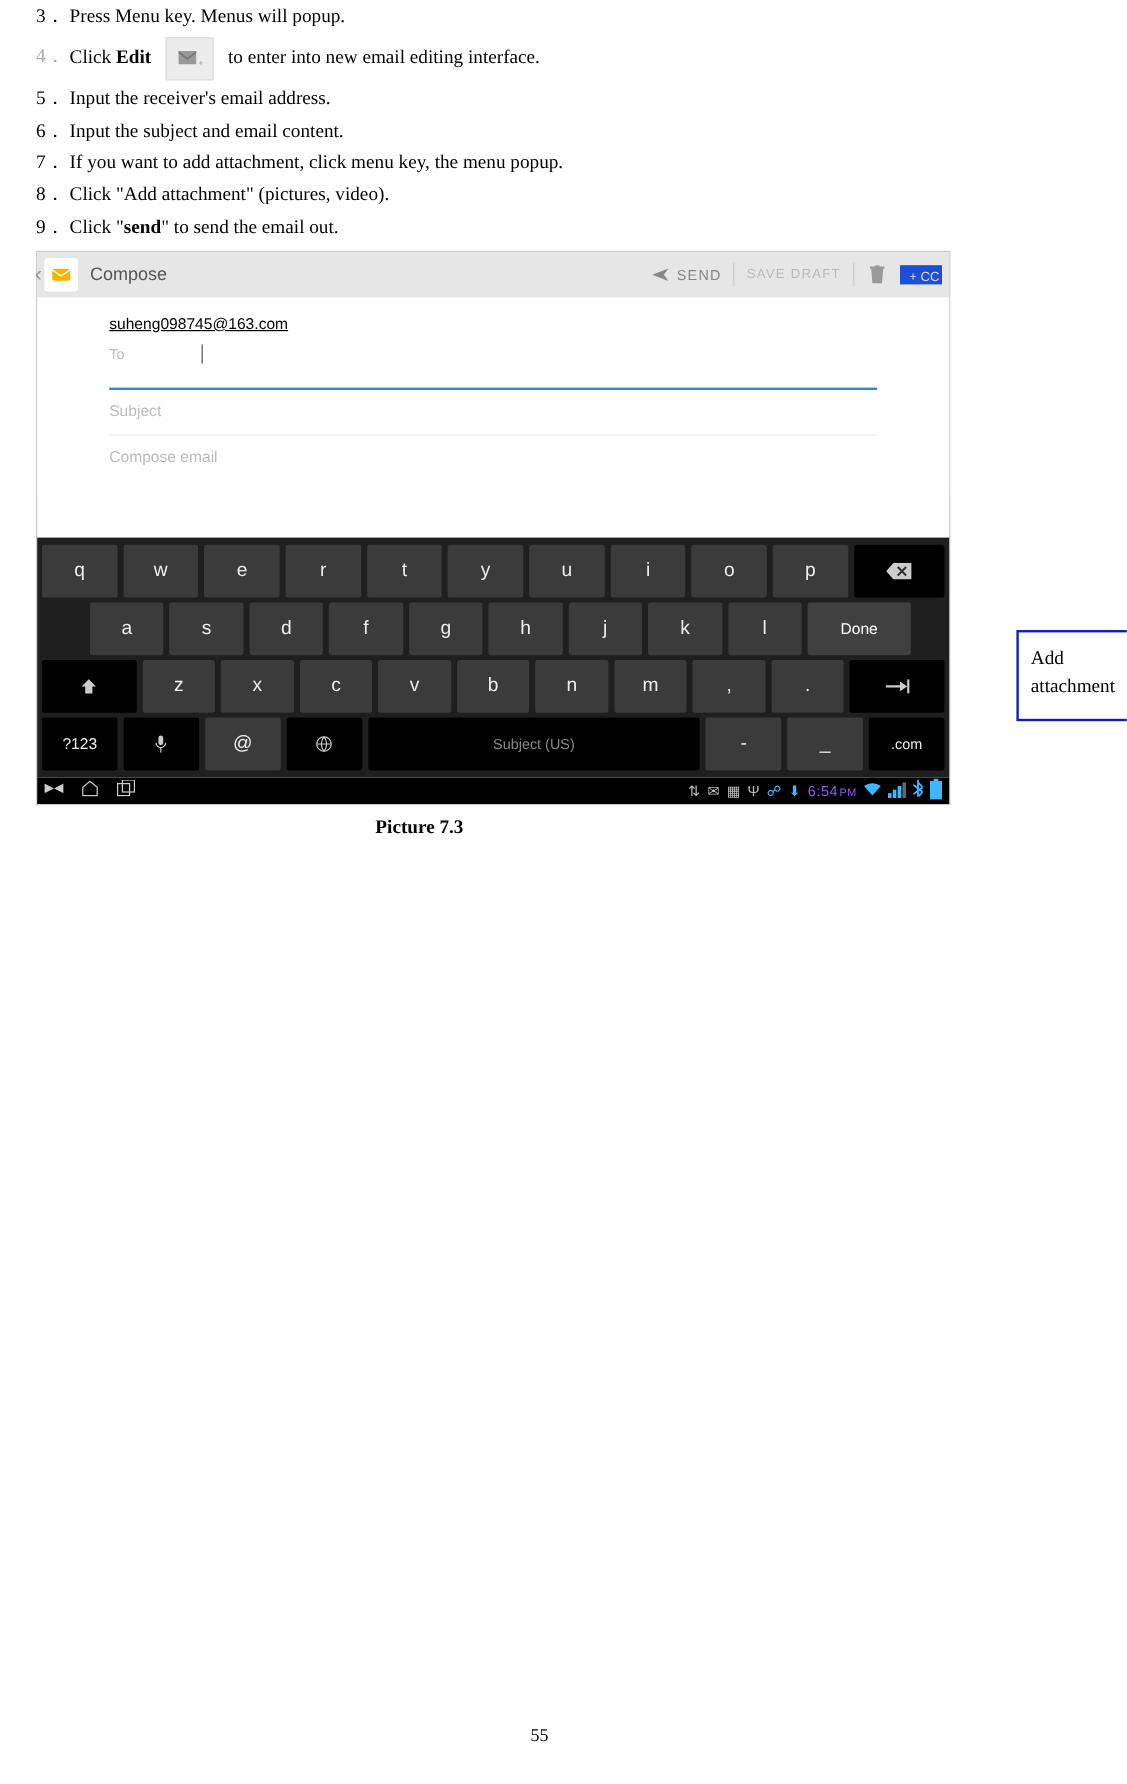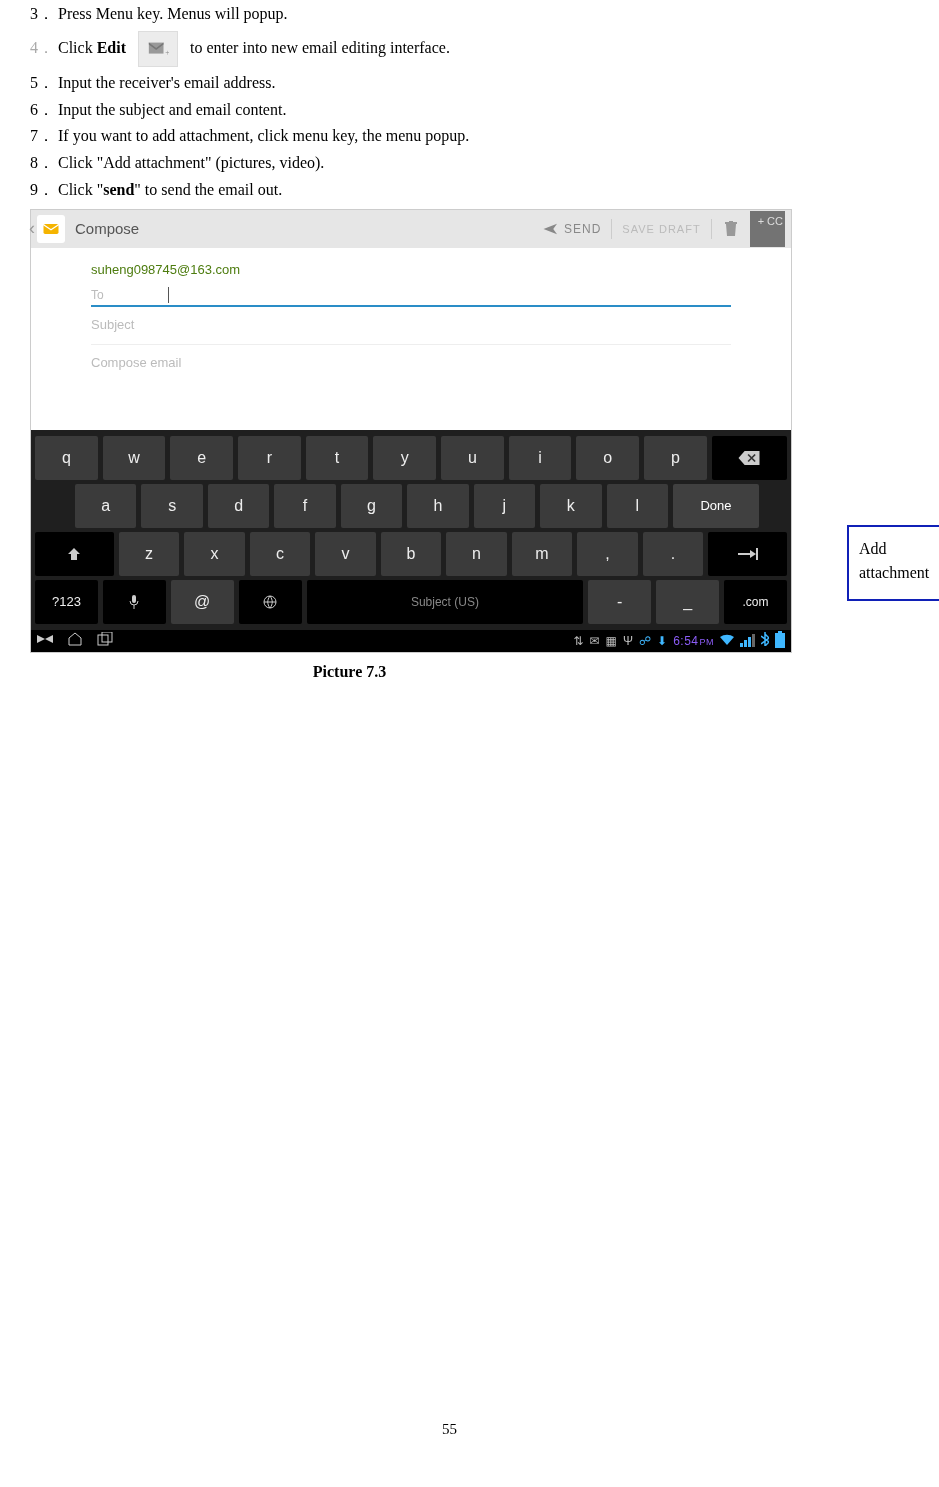--- a/index.html
+++ b/index.html
@@ -91,31 +91,31 @@
   .send-btn svg { margin-right: 4px; }
   .save-draft {
     color: #bbb; font-size: 11px; letter-spacing: 1px;
     padding: 0 10px; border-left: 1px solid #ccc; border-right: 1px solid #ccc;
     height: 20px; display: flex; align-items: center;
   }
   .trash {
     padding: 0 12px; color: #999; display:flex; align-items:center;
   }
   .cc-add {
-    background: #737373; color: #ddd; font-size: 11px;
-    padding: 4px 2px 20px 8px;
+    background: #1d4ed8; color: #ddd; font-size: 11px;
+    padding: 4px 2px 0 8px;
   }
 
   
   .form { padding: 8px 60px 6px 60px; background: #fff; }
-  .from-line { color: #4d7c0f; font-size: 13px; padding: 6px 0; }
+  .from-line { color: #000000; font-size: 13px; padding: 6px 0; text-decoration: underline; }
   .to-line {
     display: flex; align-items: center;
     border-bottom: 2px solid #2a8dc7;
-    padding: 4px 0 2px 0;
+    padding: 4px 0 20px 0;
     gap: 48px;
   }
   .to-label { color: #bbb; font-size: 12px; margin-right: 16px; }
   .cursor {
     width: 1px; height: 16px; background: #555;
   }
   .subj { color: #bbb; font-size: 13px; padding: 10px 0 12px 0; border-bottom: 1px solid #eee; }
   .compose-body { color: #bbb; font-size: 13px; padding: 10px 0 18px 0; }
   .blank-gap { height: 36px; }
 

